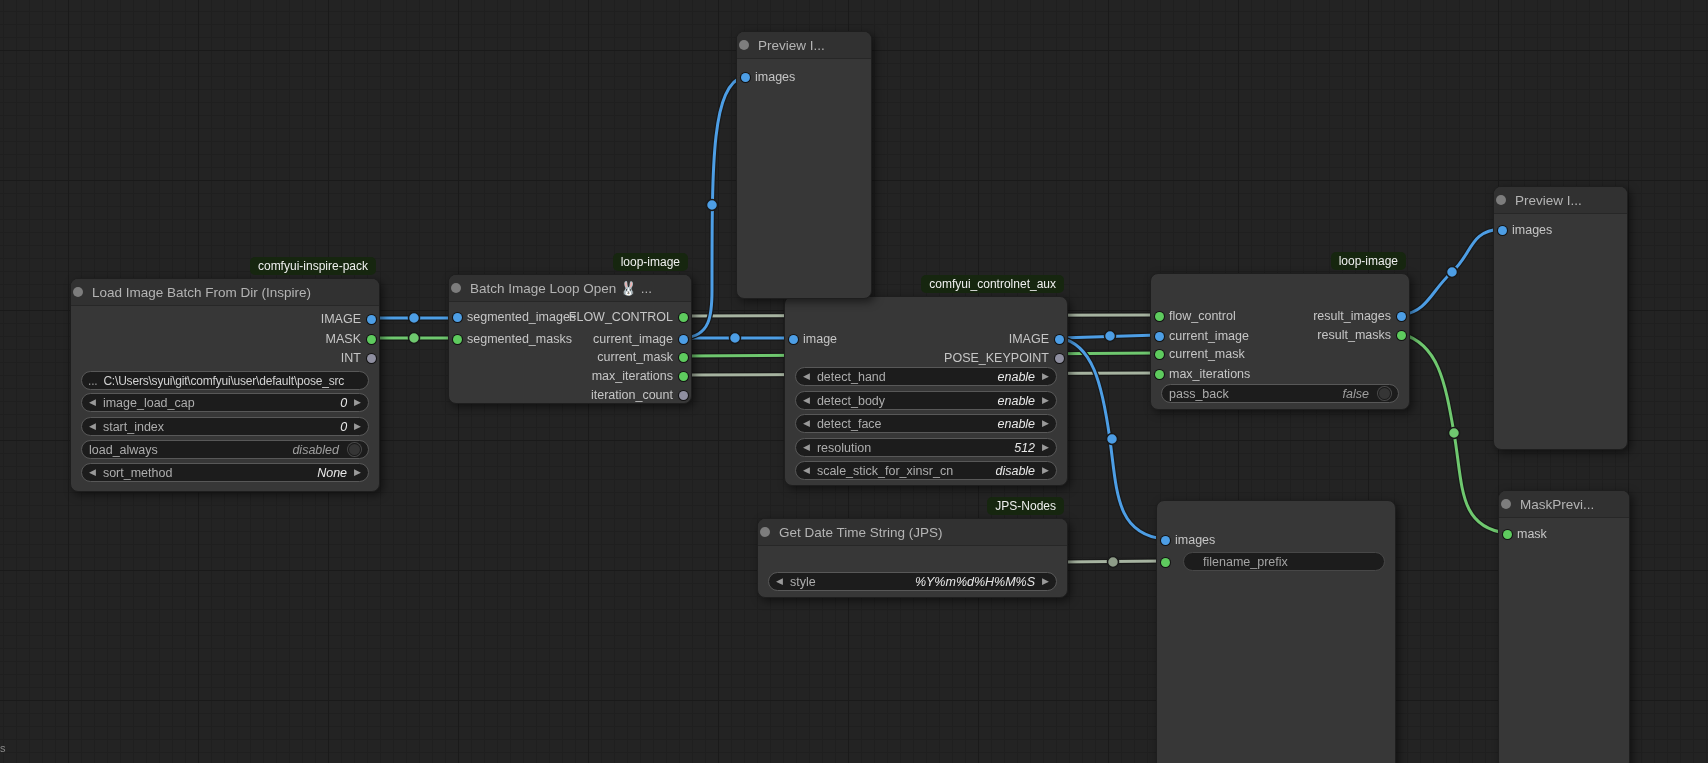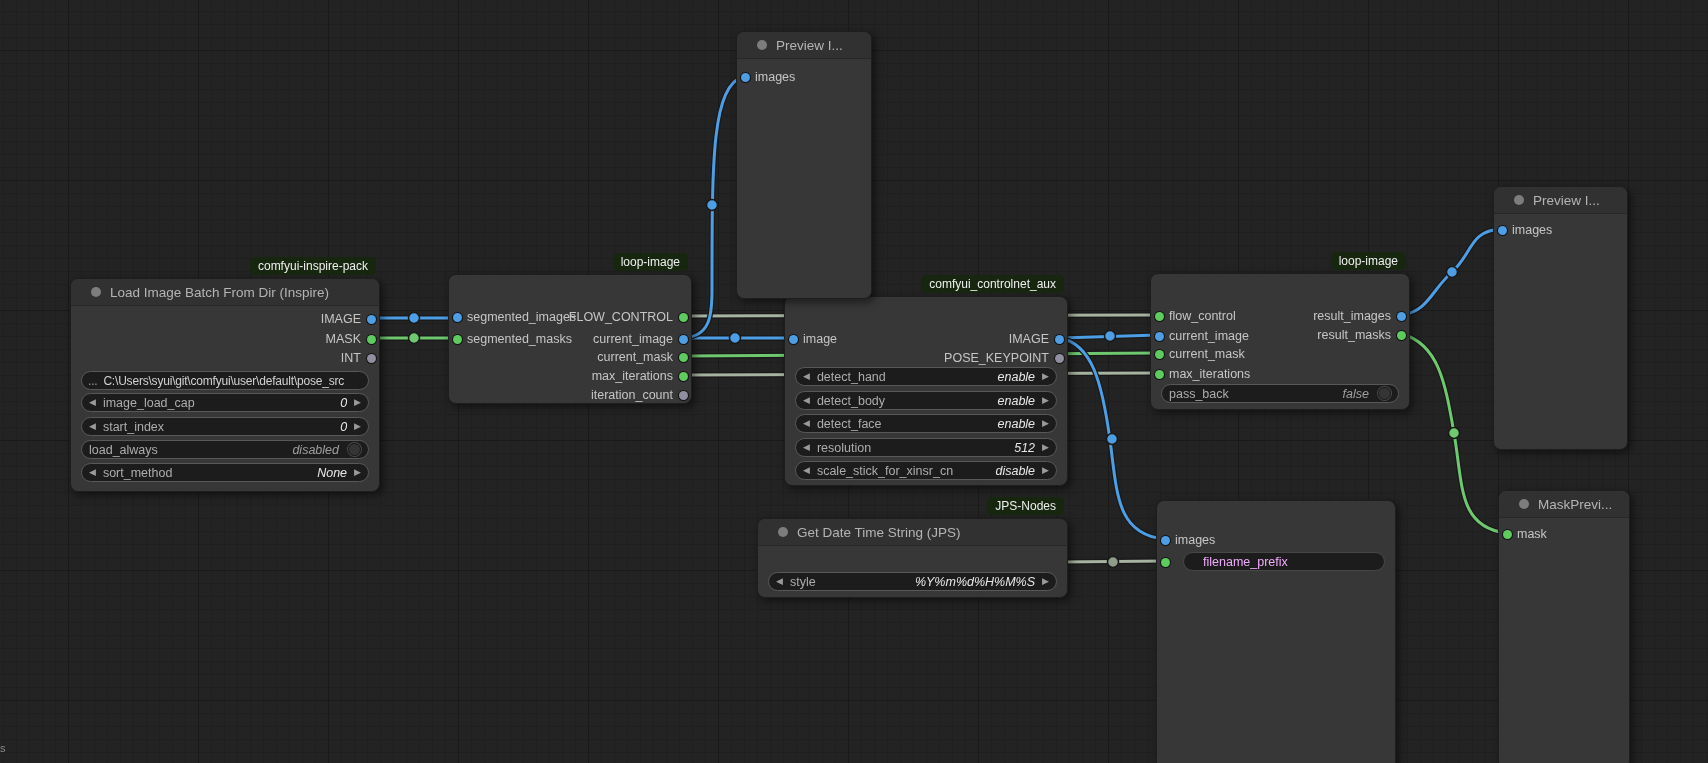--- a/index.html
+++ b/index.html
@@ -18,21 +18,21 @@
   .links{position:absolute;left:0;top:0;z-index:1;}
   .lk-under{fill:none;stroke:#191919;stroke-width:5.5;}
   .lk{fill:none;stroke-width:3;}
   .lk.blue{stroke:#4d9ee5;} .lk.green{stroke:#6fc86f;} .lk.sage{stroke:#a6b3a0;}
   .ldot{stroke:#191919;stroke-width:1.5;}
   .node{position:absolute;z-index:2;background:#373737;border:1px solid #1e1e1e;border-radius:8px;
         box-shadow:3px 3px 9px rgba(0,0,0,.5);box-sizing:border-box;}
   .node.front{z-index:3;}
   .ntitle{position:absolute;left:0;top:0;right:0;height:27px;background:#313131;
           border-radius:7px 7px 0 0;border-bottom:1px solid #272727;display:flex;align-items:center;
-          gap:9px;padding-left:20px;box-sizing:border-box;color:#b4b4b4;font-size:13.5px;
+          gap:9px;padding-left:2px;box-sizing:border-box;color:#b4b4b4;font-size:13.5px;
           white-space:nowrap;overflow:hidden;}
   .tdot{width:10px;height:10px;border-radius:50%;background:#7d7d7d;flex:0 0 auto;}
   .badge{position:absolute;top:-22px;right:3px;background:#16260f;color:#efefef;font-size:12px;
          padding:2px 8px;border-radius:5px;white-space:nowrap;line-height:14px;}
   .slot{position:absolute;left:0;right:0;height:18px;line-height:18px;font-size:12.5px;color:#c6c6c6;}
   .slot .dot{position:absolute;top:4.5px;width:9px;height:9px;border-radius:50%;
              box-shadow:0 0 0 1px rgba(15,15,15,.9);}
   .slot.in .dot{left:3.5px;}
   .slot.in .slot-label{display:block;padding-left:18px;text-align:left;white-space:nowrap;}
   .slot.out .dot{right:3.5px;}
@@ -44,21 +44,21 @@
   .w-arrow{color:#9a9a9a;font-size:9px;flex:0 0 auto;line-height:1;}
   .w-label{color:#adadad;white-space:nowrap;overflow:hidden;}
   .w-value{margin-left:auto;color:#e8e8e8;white-space:nowrap;font-style:italic;}
   .w-value.muted{color:#9f9f9f;}
   .toggle-knob{flex:0 0 auto;width:13px;height:13px;border-radius:50%;background:#353535;
                box-shadow:inset 0 0 0 1px #1a1a1a,0 0 0 1px #4a4a4a;margin-left:2px;}
   .widget.textw{font-size:12px;padding:0 6px;letter-spacing:-0.2px;gap:6px;}
   .w-prefix{color:#9a9a9a;flex:0 0 auto;}
   .w-path{color:#d2d2d2;white-space:nowrap;overflow:hidden;}
   .widget.textinput{border-color:#474747;}
-  .w-placeholder{color:#f0abfc;padding-left:12px;white-space:nowrap;}
+  .w-placeholder{color:#a3a3a3;padding-left:12px;white-space:nowrap;}
   .corner-text{position:absolute;left:0;top:742px;color:#8a8a8a;font-size:11px;z-index:4;}
 </style>
 </head>
 <body>
 
 <svg class="links" width="1708" height="763">
   <g>
     <path class="lk-under" d="M372,318 L456,318"></path>
       <path class="lk blue" d="M372,318 L456,318"></path>
   </g>
@@ -159,20 +159,24 @@
   <div class="widget" style="top:184px">
     <span class="w-arrow">◀</span>
     <span class="w-label">sort_method</span>
     <span class="w-value">None</span>
     <span class="w-arrow">▶</span>
   </div>
 </div>
 
 <div class="node" style="left:448px;top:274px;width:244px;height:130px;">
   <div class="badge">loop-image</div>
+  <div class="ntitle">
+    <span class="tdot"></span>
+    <span>Batch Image Loop Open 🐰 ...</span>
+  </div>
   <div class="slot in" style="top:33px">
     <span class="dot blue"></span>
     <span class="slot-label">segmented_images</span>
   </div>
   <div class="slot in" style="top:55px">
     <span class="dot green"></span>
     <span class="slot-label">segmented_masks</span>
   </div>
   <div class="slot out" style="top:33px">
     <span class="slot-label">FLOW_CONTROL</span>

